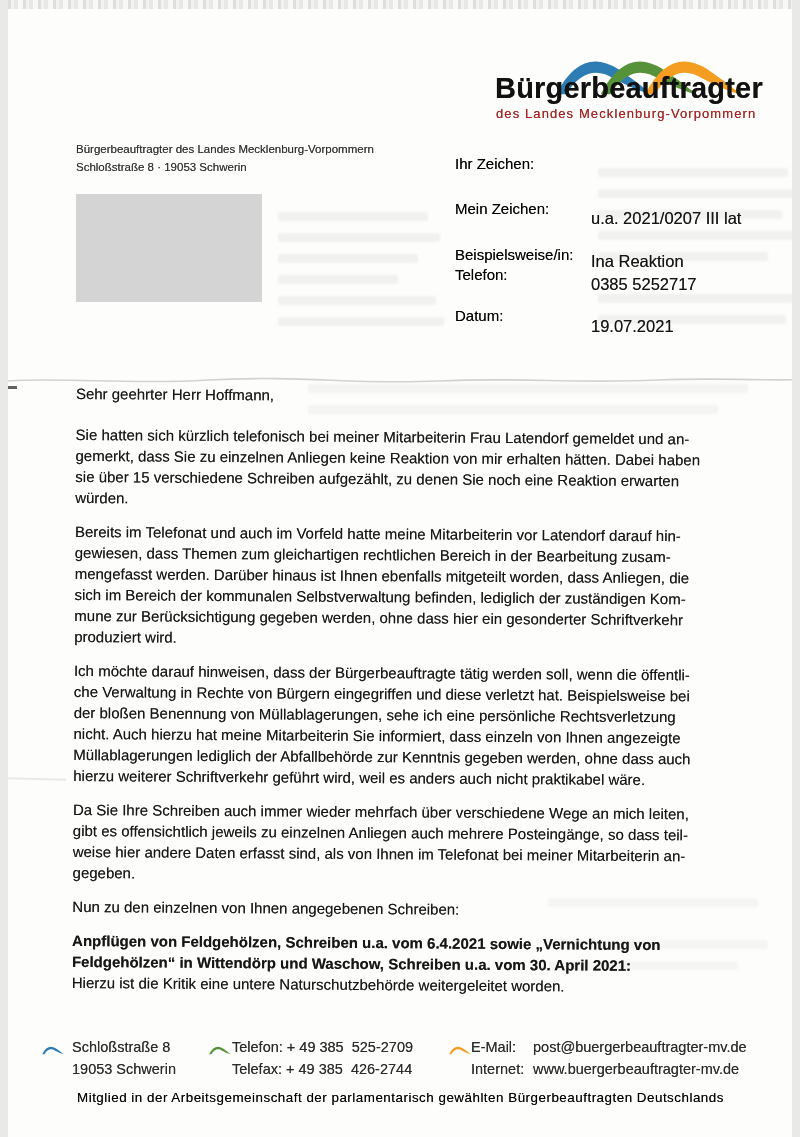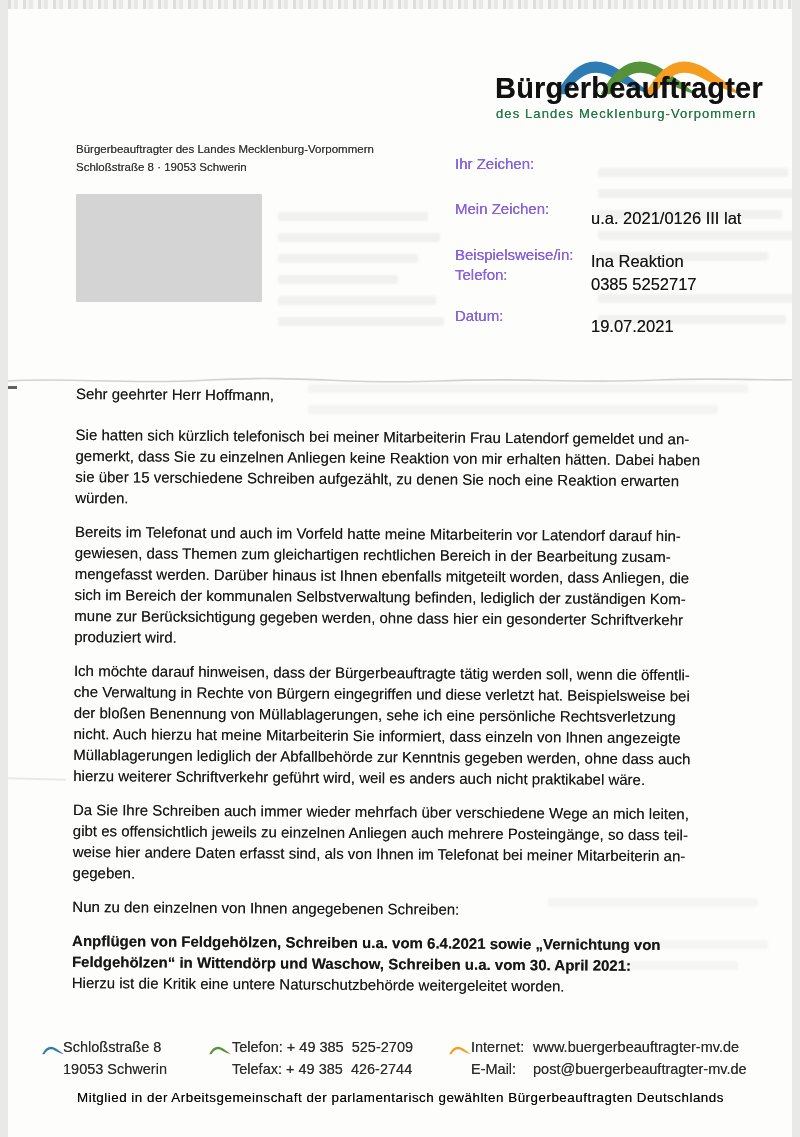--- a/index.html
+++ b/index.html
@@ -13,27 +13,27 @@
 
   
   .top-noise{
     position:absolute;left:0;top:0;width:800px;height:9px;opacity:.5;
     background:repeating-linear-gradient(90deg,#bfbfbd 0 3px,#e8e8e6 3px 6px,#d2d2d0 6px 10px,#f3f3f1 10px 15px);
   }
 
   
   .logo-arcs{position:absolute;left:543px;top:40px;}
   .logo-title{position:absolute;left:487px;top:72px;font-size:29px;font-weight:bold;letter-spacing:.2px;color:#111;}
-  .logo-subtitle{position:absolute;left:488px;top:106px;font-size:13px;letter-spacing:1.1px;color:#15803d;text-align:right;}
+  .logo-subtitle{position:absolute;left:488px;top:106px;font-size:13px;letter-spacing:1.1px;color:#b91c1c;text-align:right;}
 
   .sender{position:absolute;left:68px;top:140px;font-size:11.5px;line-height:18px;color:#333;}
 
   .redaction{position:absolute;left:68px;top:194px;width:186px;height:108px;background:#d4d4d4;border-radius:1px;}
 
-  .meta-label{position:absolute;left:447px;font-size:15px;color:#8b5cf6;}
+  .meta-label{position:absolute;left:447px;font-size:15px;color:#000000;}
   .meta-value{position:absolute;left:583px;font-size:16.5px;color:#141414;}
 
   
   .body-block{
     position:absolute;left:68px;top:383px;width:700px;
     font-size:15px;line-height:21px;color:#171717;
     transform:rotate(.4deg);transform-origin:0 0;
   }
   .para{margin:0 0 13px 0;}
   .salutation{margin-bottom:20px;}
@@ -102,21 +102,21 @@
   </div>
   <div class="bleed" style="left:540px;top:898px;width:230px;opacity:.35;">
     <div class="bl" style="width:210px"></div>
       <div class="bl" style="width:0"></div>
     <div class="bl" style="width:220px"></div>
       <div class="bl" style="width:190px"></div>
   </div>
 
   <div class="meta-label txt" style="top:155px">Ihr Zeichen:</div>
   <div class="meta-label txt" style="top:200px">Mein Zeichen:</div>
-  <div class="meta-value txt" style="top:209px">u.a. 2021/0126 III lat</div>
+  <div class="meta-value txt" style="top:209px">u.a. 2021/0207 III lat</div>
   <div class="meta-label txt" style="top:246px">Beispielsweise/in:</div>
   <div class="meta-value txt" style="top:252px">Ina Reaktion</div>
   <div class="meta-label txt" style="top:266px">Telefon:</div>
   <div class="meta-value txt" style="top:275px">0385 5252717</div>
   <div class="meta-label txt" style="top:307px">Datum:</div>
   <div class="meta-value txt" style="top:317px">19.07.2021</div>
 
   <svg class="crease" width="800" height="16" viewBox="0 0 800 16" aria-hidden="true">
     <path d="M0,9 C60,5 120,13 200,8 C300,3 340,13 430,9 C520,5 560,12 650,8 C720,5 770,10 800,7" fill="none" stroke="#c7c7c5" stroke-width="1.6" opacity=".8"></path>
   </svg>
@@ -147,36 +147,36 @@
 gegeben.</p>
     <p class="para pre txt">Nun zu den einzelnen von Ihnen angegebenen Schreiben:</p>
     <p class="subject-bold pre txt">Anpflügen von Feldgehölzen, Schreiben u.a. vom 6.4.2021 sowie „Vernichtung von
 Feldgehölzen“ in Wittendörp und Waschow, Schreiben u.a. vom 30. April 2021:</p>
     <p class="subject-text pre txt">Hierzu ist die Kritik eine untere Naturschutzbehörde weitergeleitet worden.</p>
   </div>
 
   <svg class="f-icon" style="left:30px;top:1042px" width="30" height="13" viewBox="0 0 104 60" aria-hidden="true">
     <path fill="#2e7cb4" d="M2,56 Q28,6 66,30 Q84,42 102,57 Q80,50 62,40 Q34,22 12,56 Z"></path>
   </svg>
-  <div class="f-col" style="left:55px">
+  <div class="f-col" style="left:64px">
     <div class="txt">Schloßstraße 8</div>
     <div class="txt">19053 Schwerin</div>
   </div>
 
   <svg class="f-icon" style="left:197px;top:1042px" width="30" height="13" viewBox="0 0 104 60" aria-hidden="true">
     <path fill="#56923a" d="M2,56 Q28,6 66,30 Q84,42 102,57 Q80,50 62,40 Q34,22 12,56 Z"></path>
   </svg>
   <div class="f-col" style="left:224px">
     <div class="txt pre"><span class="f-label">Telefon:</span> <span>+ 49 385  525-2709</span></div>
     <div class="txt pre"><span class="f-label">Telefax:</span> <span>+ 49 385  426-2744</span></div>
   </div>
 
   <svg class="f-icon" style="left:437px;top:1042px" width="30" height="13" viewBox="0 0 104 60" aria-hidden="true">
     <path fill="#f59d20" d="M2,56 Q28,6 66,30 Q84,42 102,57 Q80,50 62,40 Q34,22 12,56 Z"></path>
   </svg>
   <div class="f-col f-online" style="left:463px">
+    <div class="txt"><span class="f-label">E-Mail:</span><span>post@buergerbeauftragter-mv.de</span></div>
     <div class="txt"><span class="f-label">Internet:</span><span>www.buergerbeauftragter-mv.de</span></div>
-    <div class="txt"><span class="f-label">E-Mail:</span><span>post@buergerbeauftragter-mv.de</span></div>
   </div>
 
   <div class="membership txt">Mitglied in der Arbeitsgemeinschaft der parlamentarisch gewählten Bürgerbeauftragten Deutschlands</div>
 
 </div>
 
 </body></html>

